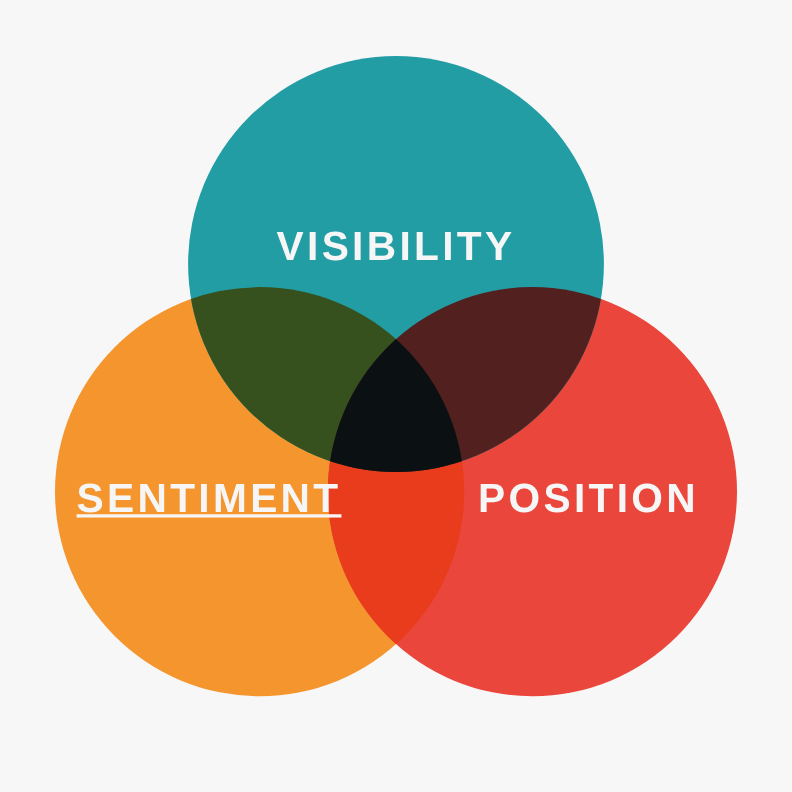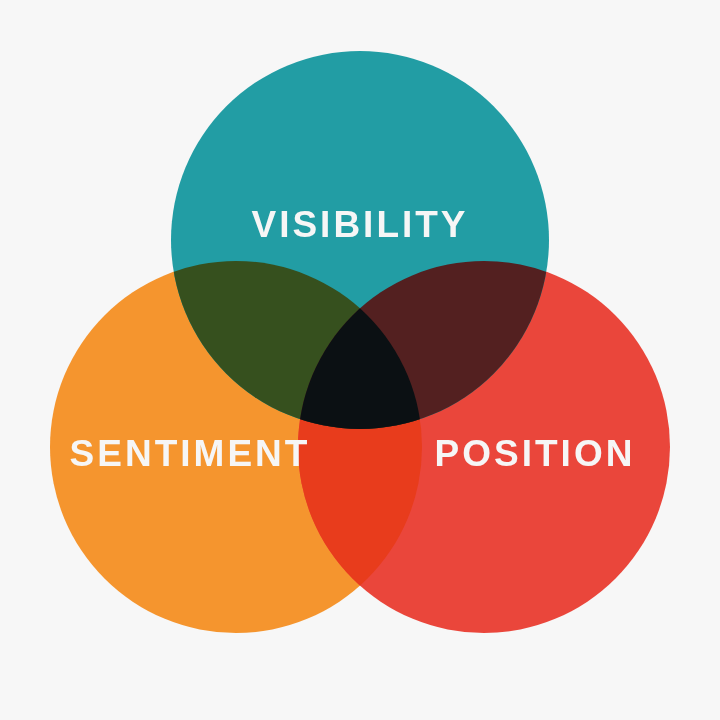--- a/index.html
+++ b/index.html
@@ -56,15 +56,15 @@
     </g>
 
     <g clip-path="url(#clip-vis)">
       <g clip-path="url(#clip-sen)">
         <circle id="o-all" cx="484" cy="447" r="186" fill="#0b1013"></circle>
       </g>
     </g>
   </svg>
 
   <div class="label" id="lbl-vis" style="left: 360px; top: 196px; margin-top: 28px;">VISIBILITY</div>
-  <div class="label" id="lbl-sen" style="left: 190px; top: 453px;">SENTIMENT</div>
+  <div class="label" id="lbl-sen" style="left: 190px; top: 453px; text-decoration: underline;">SENTIMENT</div>
   <div class="label" id="lbl-pos" style="left: 535px; top: 453px;">POSITION</div>
 </div>
 
 </body></html>

